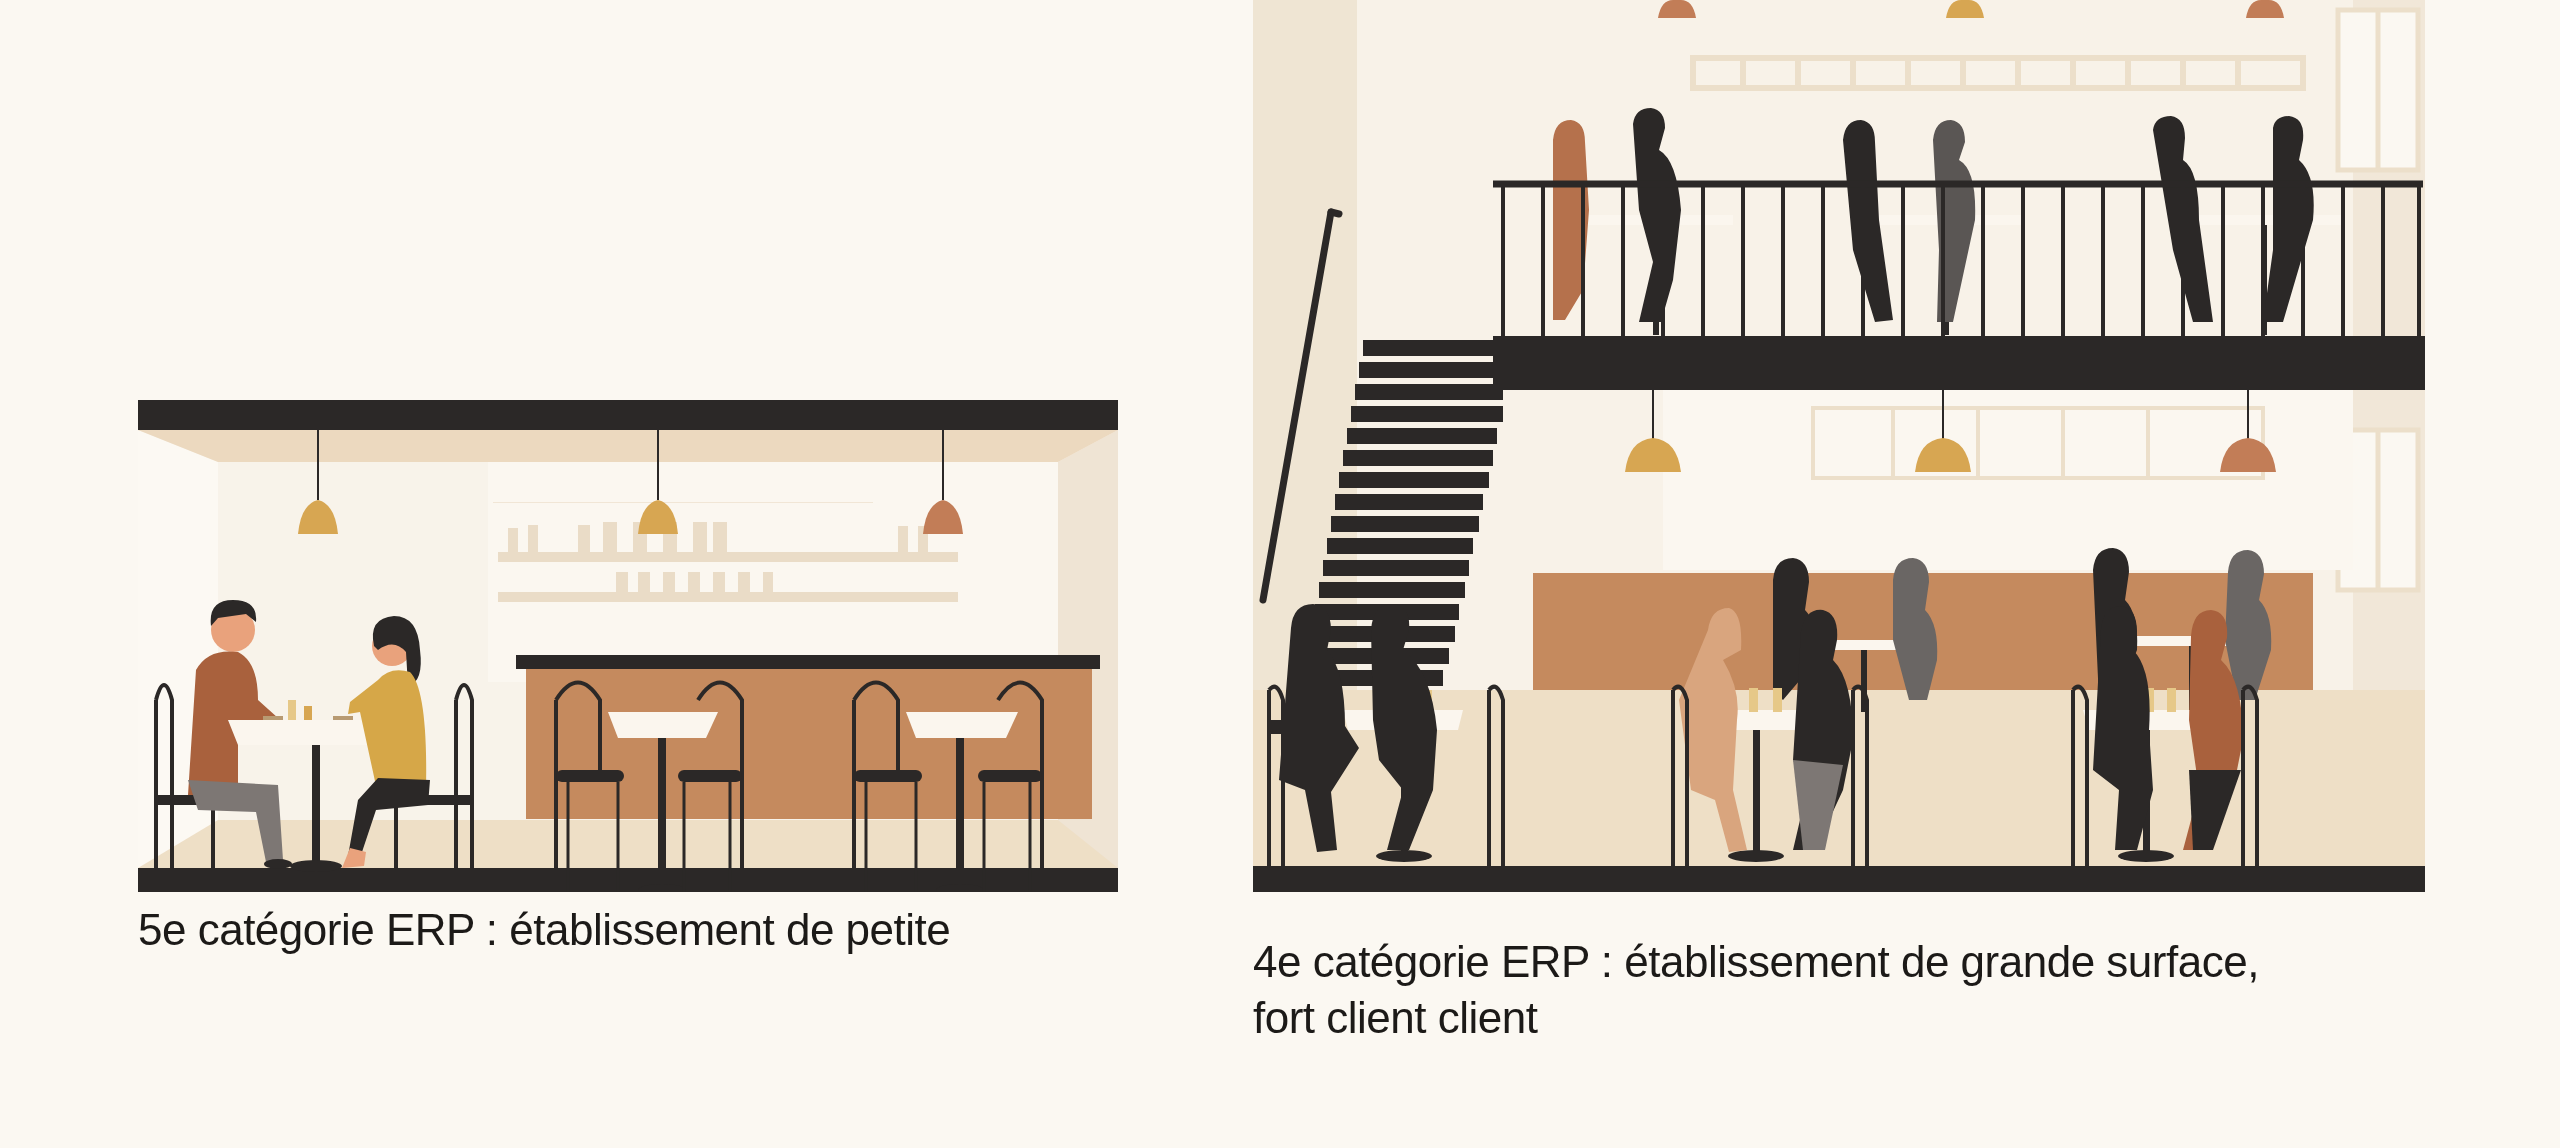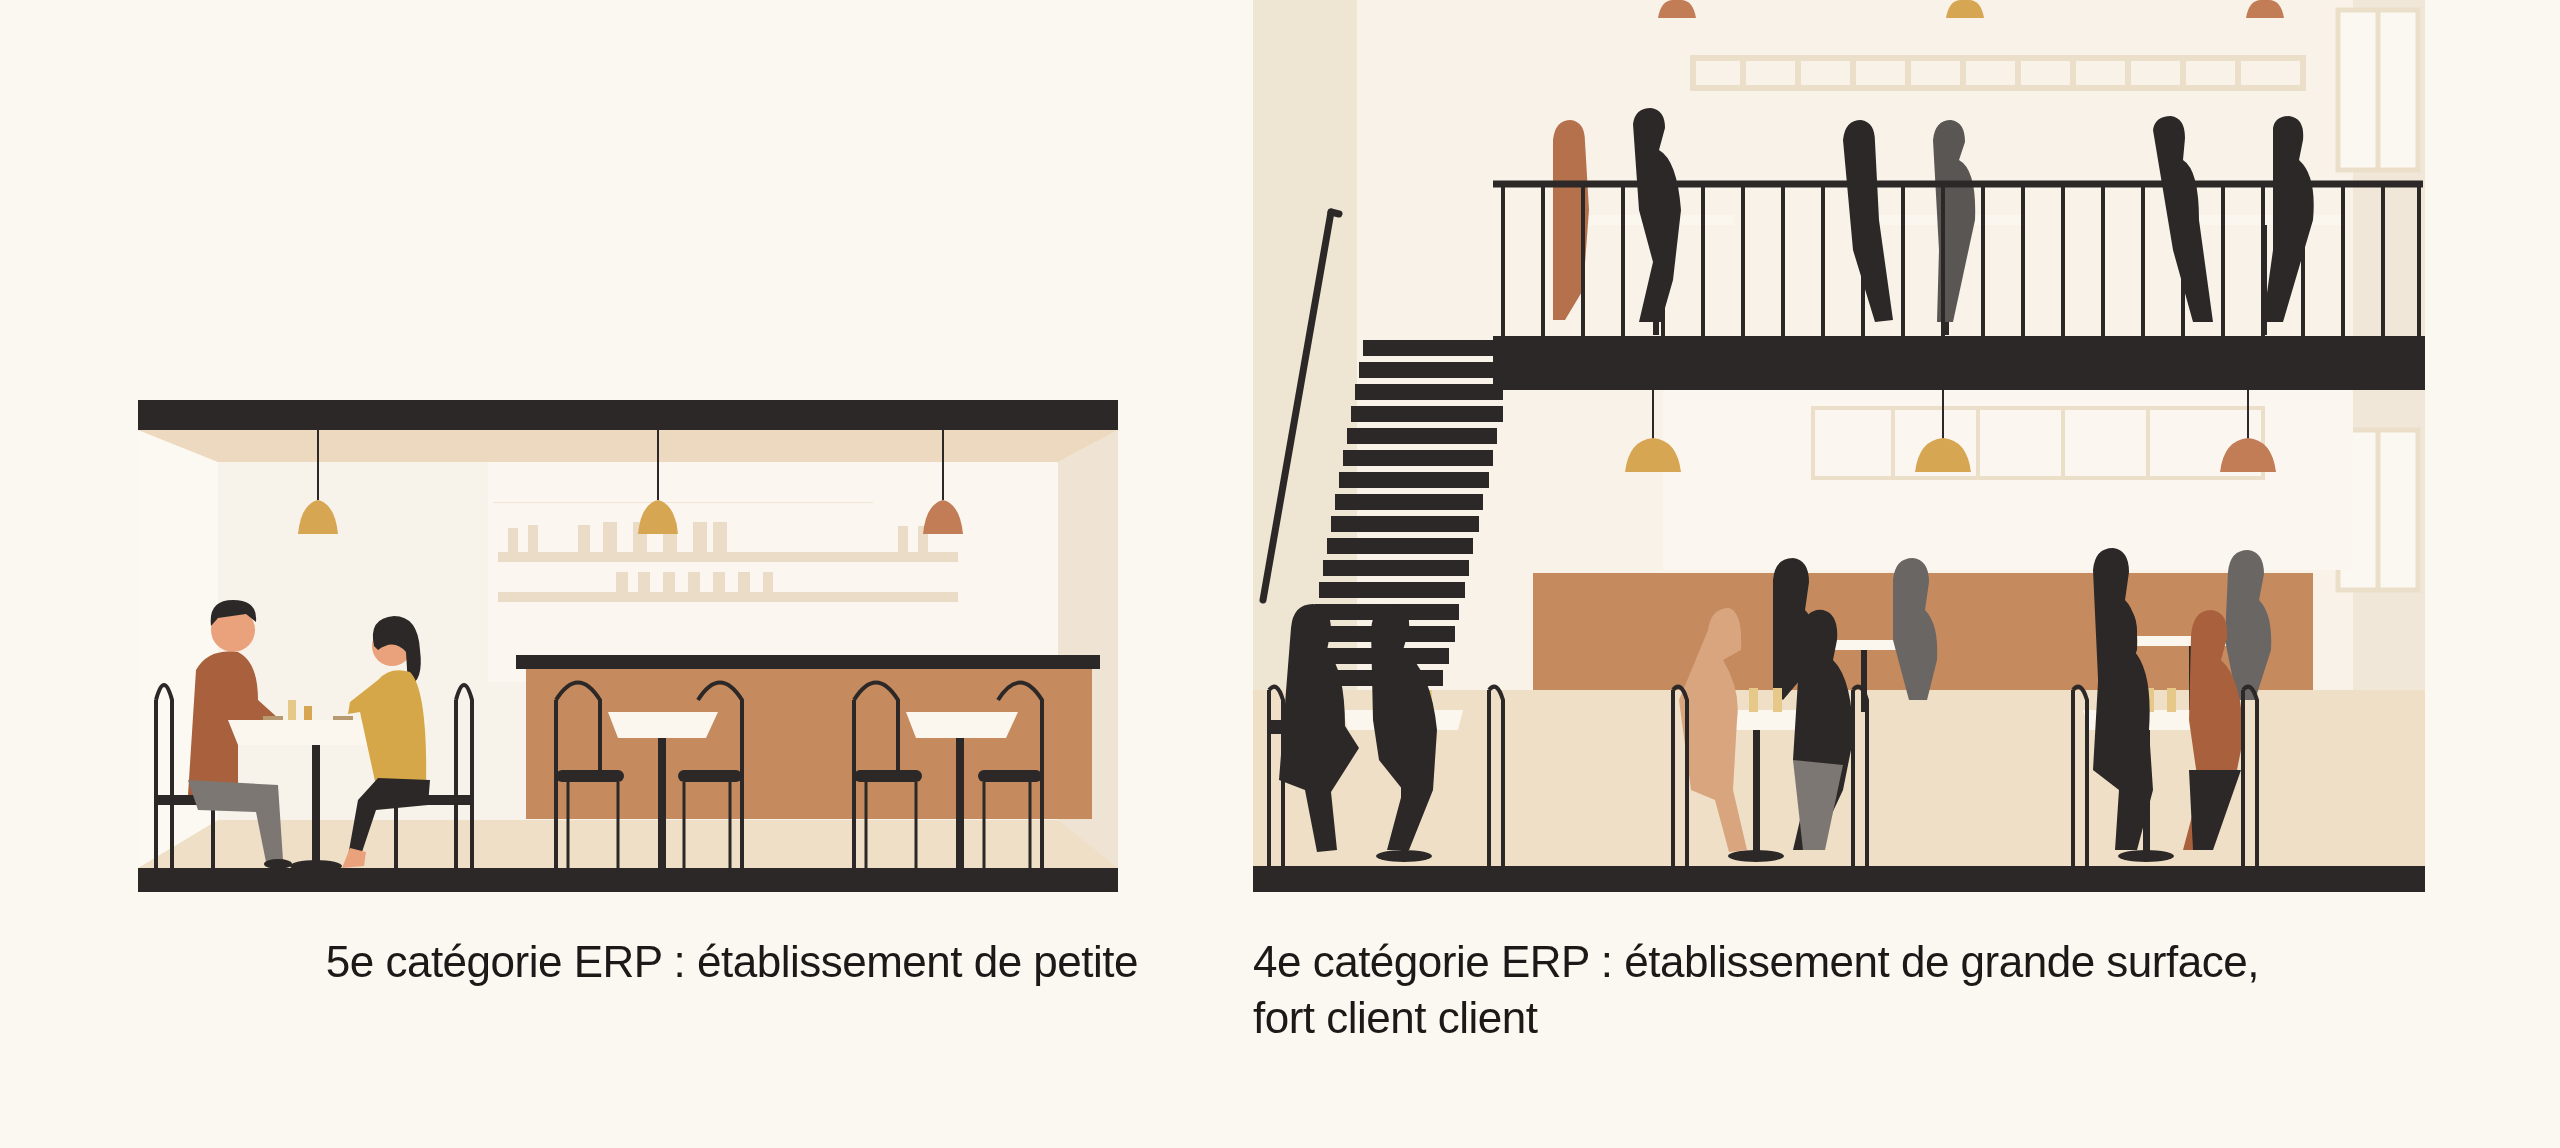--- a/index.html
+++ b/index.html
@@ -11,21 +11,21 @@
   }
   .panel { position:absolute; }
   #panel-left { left:138px; top:400px; width:980px; height:492px; }
   #panel-right { left:1253px; top:0; width:1172px; height:892px; }
   svg { display:block; }
   .caption {
     position:absolute; color:#1c1a18;
     font-size:44px; line-height:56px; letter-spacing:-0.5px;
     font-family:"Liberation Sans", sans-serif;
   }
-  #caption-left { left:138px; top:934px; width:1000px;text-align:right; }
+  #caption-left { left:138px; top:902px; width:1000px; }
   #caption-right { left:1253px; top:934px; width:1170px; }
   .caption span { display:block; white-space:nowrap; }
 </style>
 </head>
 <body>
 
 <div class="panel" id="panel-left">
 <svg width="980" height="492" viewBox="0 0 980 492">
 
   <rect x="0" y="28" width="980" height="444" fill="#f8f3ea"></rect>

